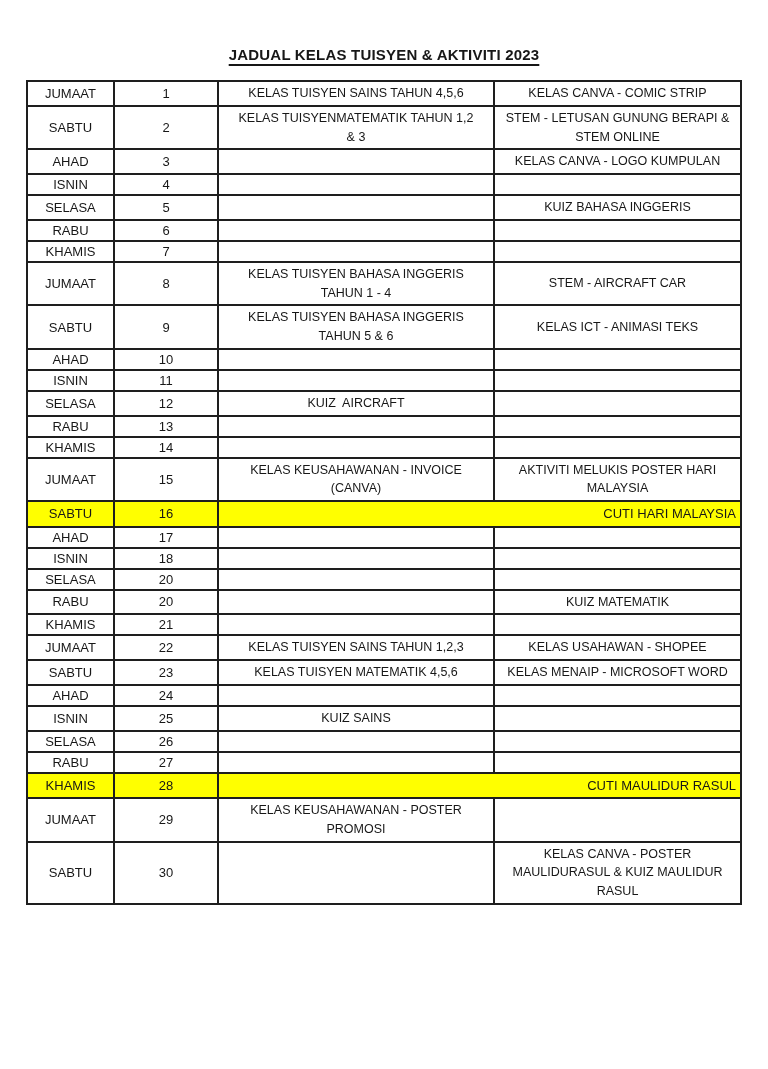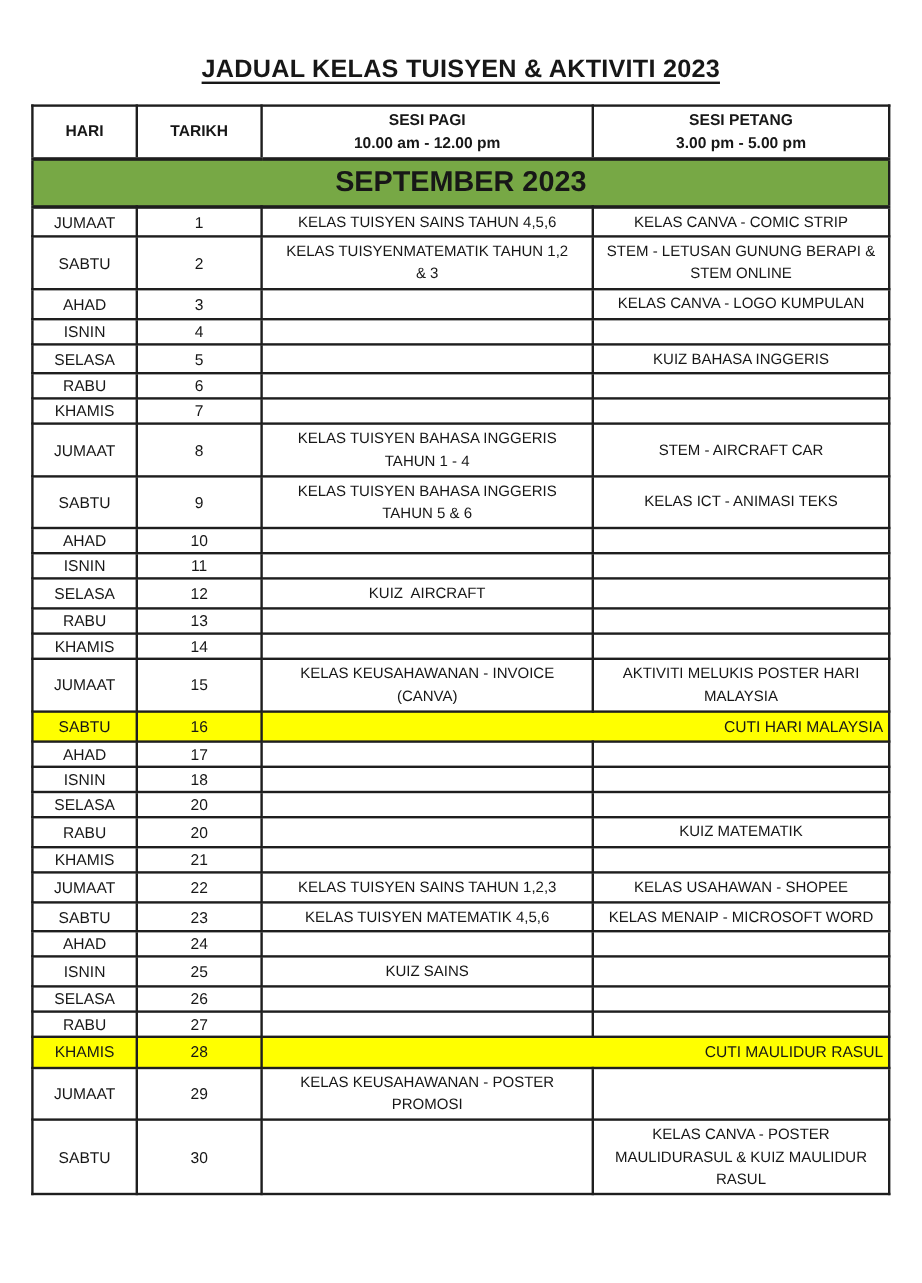--- a/index.html
+++ b/index.html
@@ -1,21 +1,21 @@
 <!DOCTYPE html>
 <html style="--holiday: #FFFF00;"><head>
 <meta charset="utf-8">
 <style>
   html,body{margin:0;padding:0;background:#ffffff;}
   .page{
     width:768px;height:1069px;background:#ffffff;box-sizing:border-box;
     font-family:"Liberation Sans",sans-serif;color:#171717;overflow:hidden;
   }
   .title{
-    margin:46px auto 0;text-align:center;font-size:21px;font-weight:bold;
+    margin:46px auto 0;text-align:center;font-size:15px;font-weight:bold;
     letter-spacing:.2px;
   }
   .title span{
     text-decoration:underline;text-decoration-thickness:2px;text-underline-offset:4px;
   }
   table.schedule{
     border-collapse:collapse;table-layout:fixed;width:714px;margin:17px auto 0;
   }
   col.c-day{width:87px;}
   col.c-date{width:104px;}
@@ -48,35 +48,20 @@
   <div class="title"><span>JADUAL KELAS TUISYEN &amp; AKTIVITI 2023</span></div>
 
   <table class="schedule">
     <colgroup>
       <col class="c-day">
         <col class="c-date">
         <col class="c-pagi">
         <col class="c-petang">
     </colgroup>
     <thead>
-      <tr class="head-row">
-        <th>HARI</th>
-        <th>TARIKH</th>
-        <th>
-          <div>SESI PAGI</div>
-          <div>10.00 am - 12.00 pm</div>
-        </th>
-        <th>
-          <div>SESI PETANG</div>
-          <div>3.00 pm - 5.00 pm</div>
-        </th>
-      </tr>
-      <tr class="month-row">
-        <td colspan="4" id="month-banner" style="background: rgb(119, 168, 69);">SEPTEMBER 2023</td>
-      </tr>
     </thead>
     <tbody id="schedule-body">
         <tr>
           <td class="cell-day">JUMAAT</td>
           <td class="cell-date">1</td>
           <td class="cell-pagi">KELAS TUISYEN SAINS TAHUN 4,5,6</td>
           <td class="cell-petang b">KELAS CANVA - COMIC STRIP</td>
         </tr>
         <tr>
           <td class="cell-day">SABTU</td>

